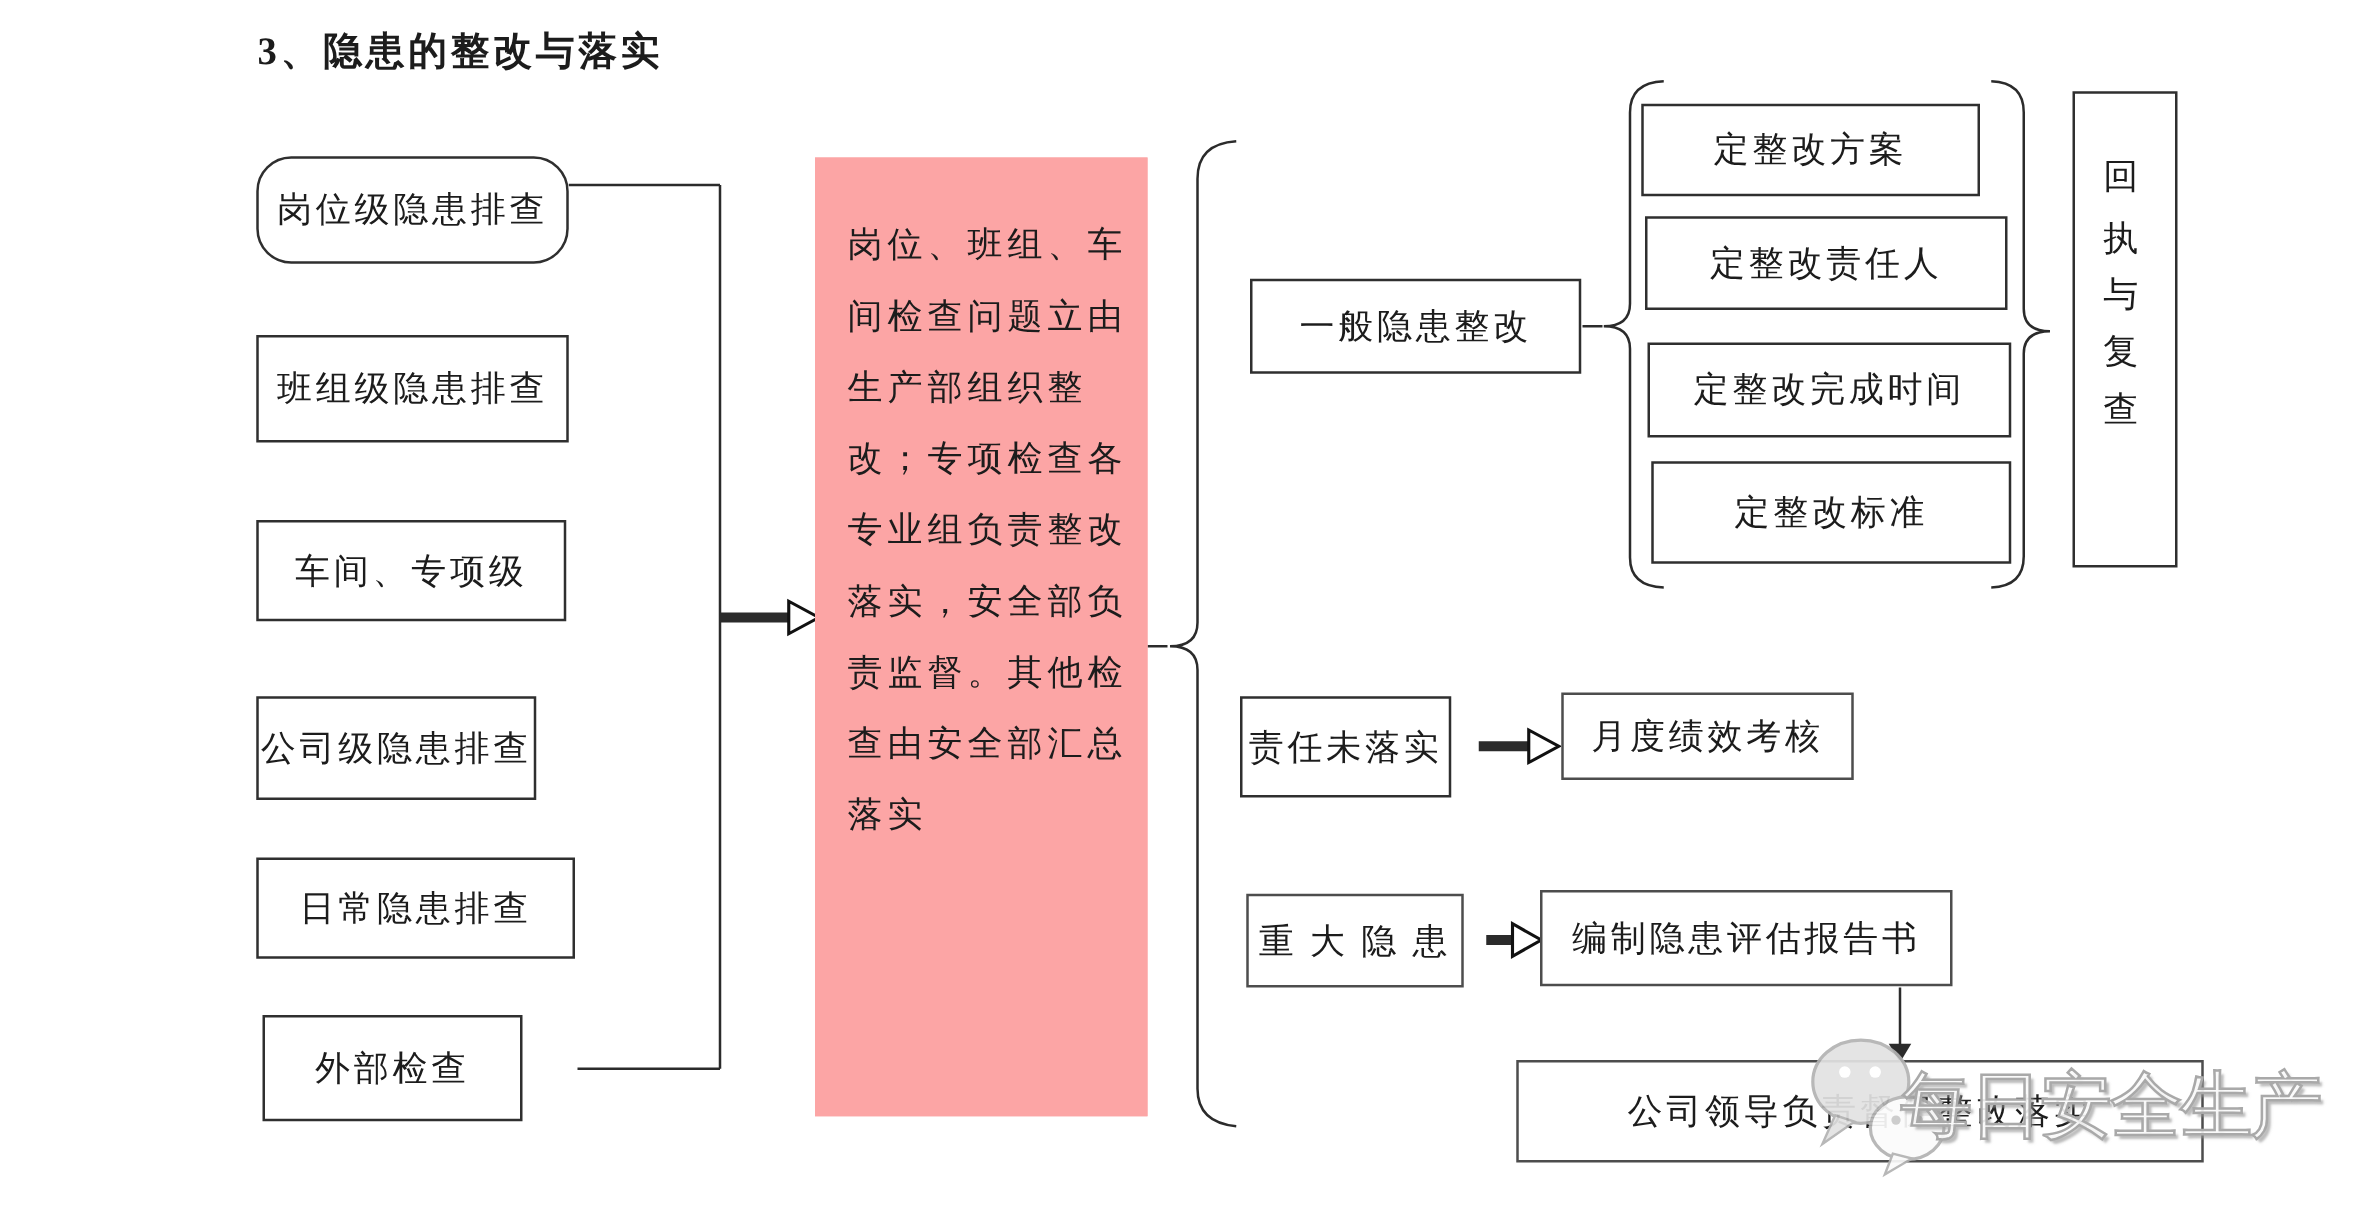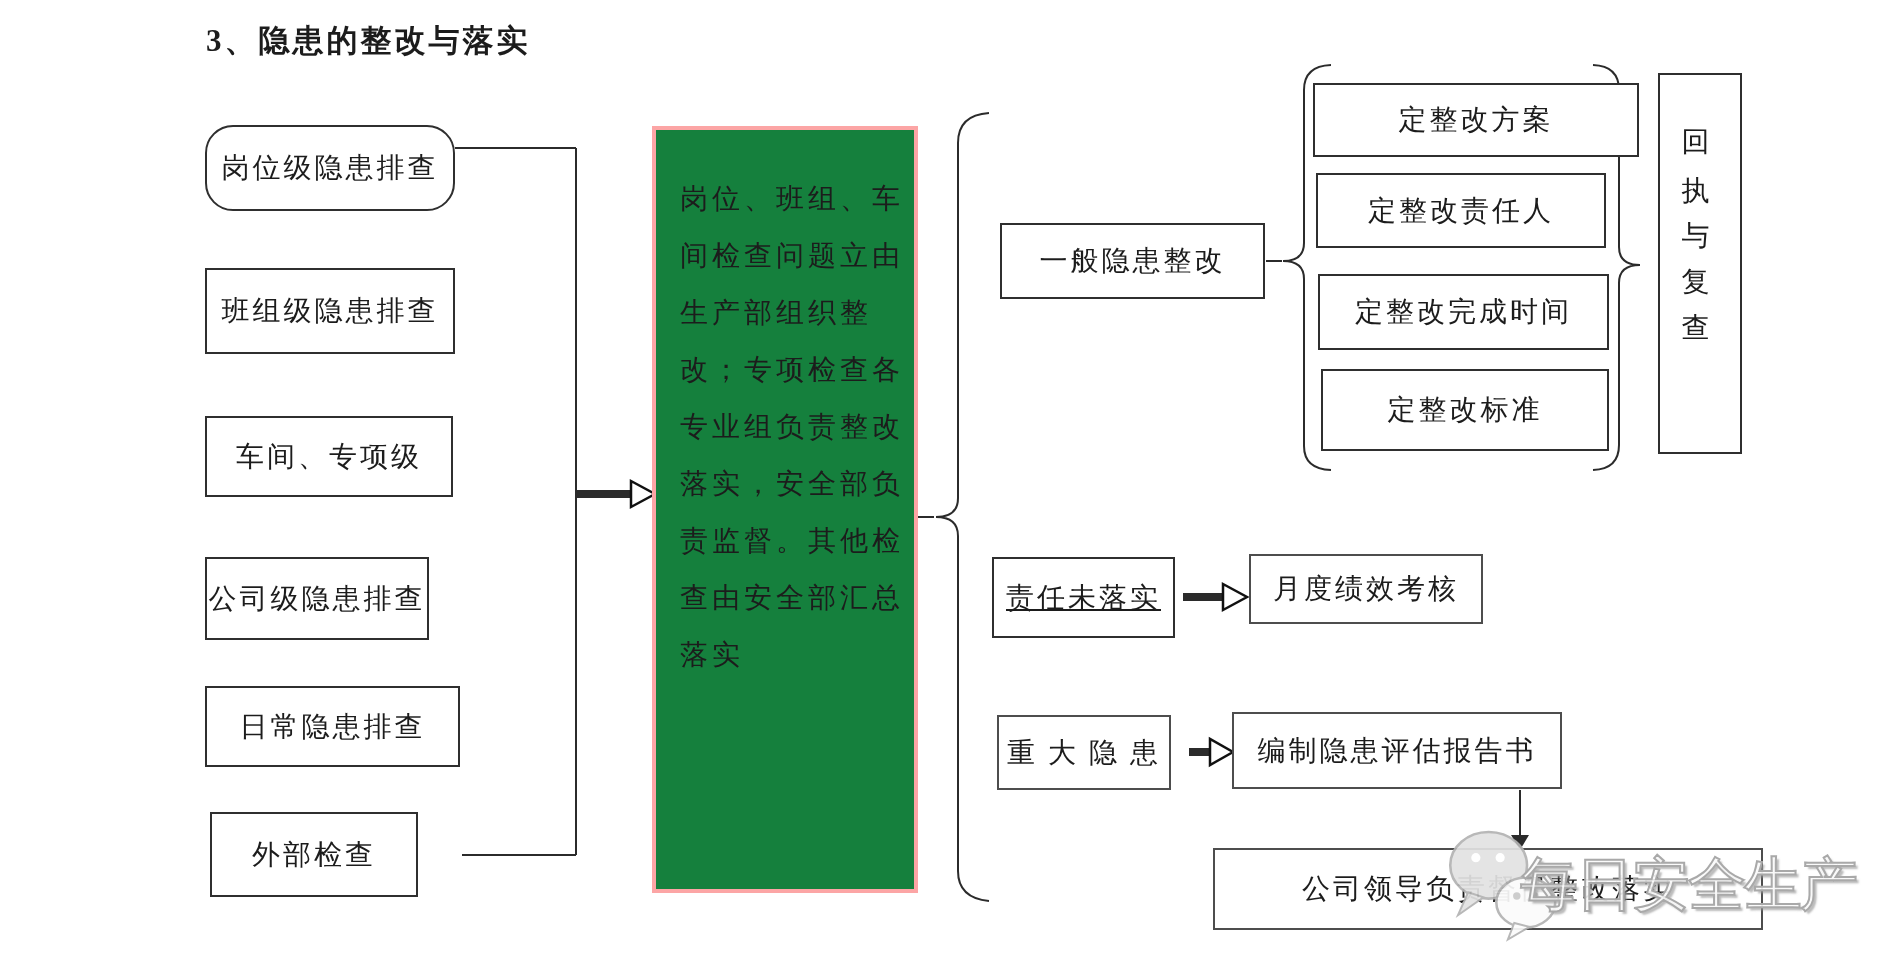--- a/index.html
+++ b/index.html
@@ -30,22 +30,22 @@
     justify-content:center;
     font-size:28px;
     letter-spacing:3px;
     text-align:center;
     white-space:nowrap;
   }
   .box-heavy{ border:2px solid #4d4d4d; }
   .note-box{
     position:absolute;
     box-sizing:border-box;
-    border:4px solid #fca5a5;
-    background:#15803d;
+    border:2px solid #fca5a5;
+    background:#fca5a5;
   }
   .note-text{
     padding:40px 0 0 24px;
     font-size:28px;
     line-height:57px;
     letter-spacing:4px;
     white-space:pre-line;
     text-align:left;
   }
   .vertical-box{
@@ -135,27 +135,27 @@
 生产部组织整
 改；专项检查各
 专业组负责整改
 落实，安全部负
 责监督。其他检
 查由安全部汇总
 落实</div>
   </div>
 
   <div class="box" style="left:1000px;top:223px;width:265px;height:76px;">一般隐患整改</div>
-  <div class="box" style="left:1313px;top:83px;width:326px;height:74px;">定整改方案</div>
+  <div class="box" style="left:1313px;top:83px;width:271px;height:74px;">定整改方案</div>
   <div class="box" style="left:1316px;top:173px;width:290px;height:75px;">定整改责任人</div>
   <div class="box" style="left:1318px;top:274px;width:291px;height:76px;">定整改完成时间</div>
   <div class="box" style="left:1321px;top:369px;width:288px;height:82px;">定整改标准</div>
   <div class="vertical-box" style="left:1658px;top:73px;width:84px;height:381px;">回执与复查</div>
 
-  <div class="box" style="left:992px;top:557px;width:183px;height:81px;text-decoration:underline;">责任未落实</div>
+  <div class="box" style="left:992px;top:557px;width:169px;height:81px;">责任未落实</div>
   <div class="box box-heavy" style="left:1249px;top:554px;width:234px;height:70px;">月度绩效考核</div>
 
   <div class="box box-heavy" style="left:997px;top:715px;width:174px;height:75px;">重 大 隐 患</div>
   <div class="box box-heavy" style="left:1232px;top:712px;width:330px;height:77px;">编制隐患评估报告书</div>
   <div class="box box-heavy" style="left:1213px;top:848px;width:550px;height:82px;">公司领导负责督促整改落实</div>
 
   <svg class="wechat-logo" viewBox="0 0 100 100">
     <ellipse cx="38" cy="37" rx="30" ry="26" fill="#e2e2e2" stroke="#b2b2b2" stroke-width="2"></ellipse>
     <polygon points="22,58 14,76 34,62" fill="#e2e2e2" stroke="#b2b2b2" stroke-width="1.5"></polygon>
     <circle cx="28" cy="31" r="3.6" fill="#ffffff"></circle>

